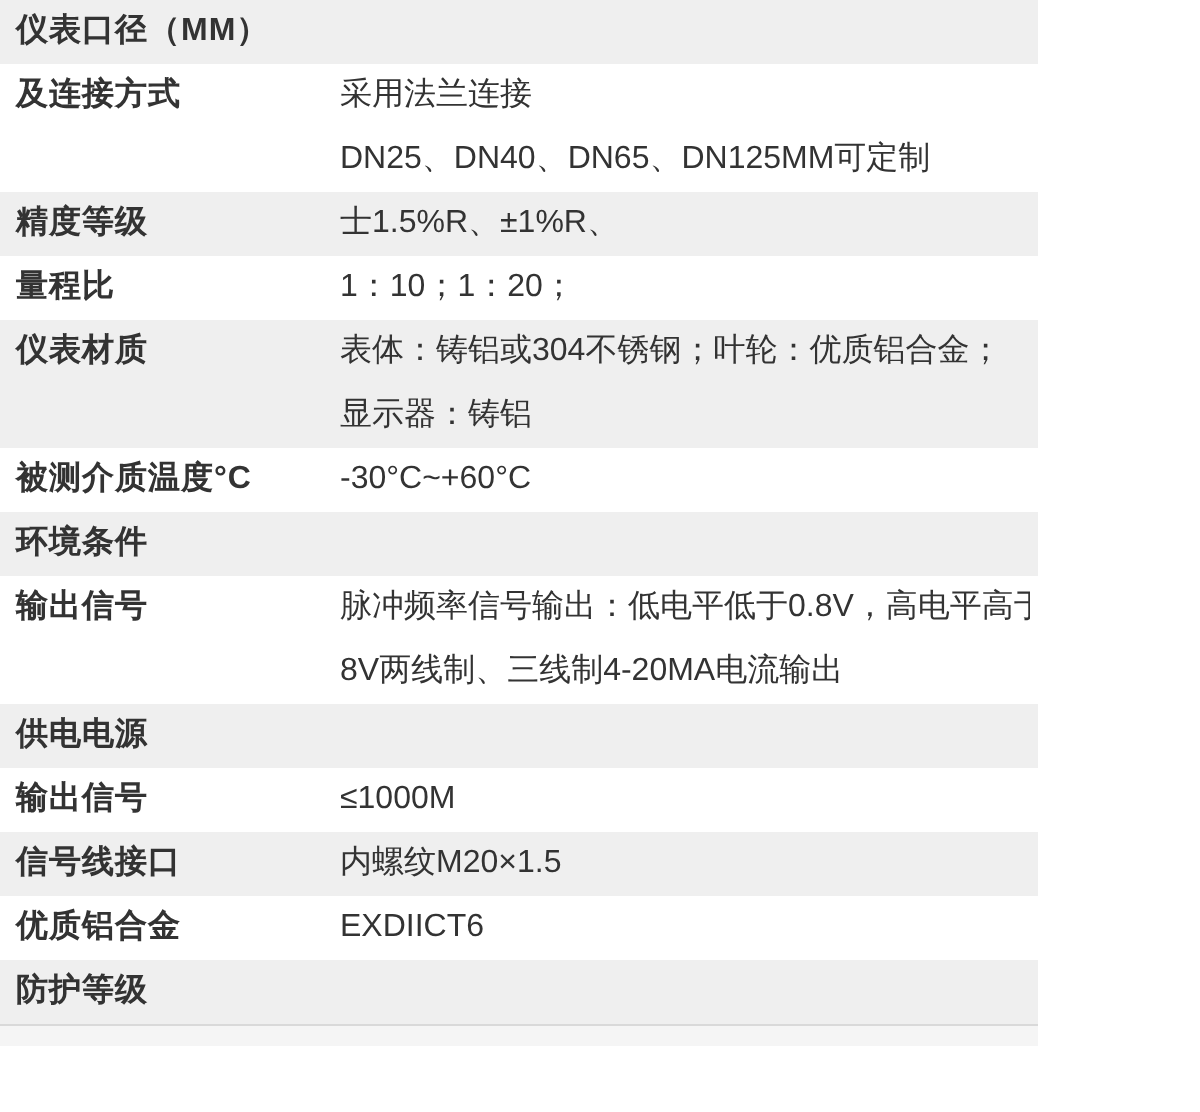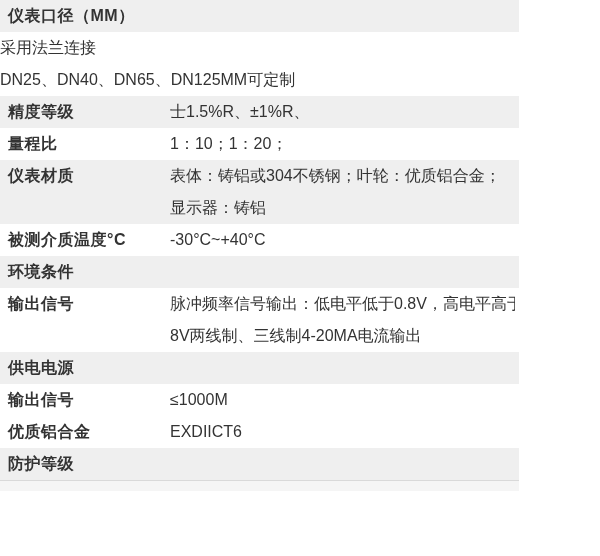--- a/index.html
+++ b/index.html
@@ -59,20 +59,21 @@
 </style>
 </head>
 <body>
 
 <div class="spec-table">
   <div id="rows-container">
       <div class="spec-row shaded">
         <div class="cell-label">仪表口径（MM）</div>
       </div>
       <div class="spec-row">
+        <div class="cell-label">及连接方式</div>
         <div class="cell-value">
           <div class="value-line">采用法兰连接</div>
           <div class="value-line">DN25、DN40、DN65、DN125MM可定制</div>
         </div>
       </div>
       <div class="spec-row shaded">
         <div class="cell-label">精度等级</div>
         <div class="cell-value">
           <div class="value-line">士1.5%R、±1%R、</div>
         </div>
@@ -86,21 +87,21 @@
       <div class="spec-row shaded">
         <div class="cell-label">仪表材质</div>
         <div class="cell-value">
           <div class="value-line">表体：铸铝或304不锈钢；叶轮：优质铝合金；</div>
           <div class="value-line">显示器：铸铝</div>
         </div>
       </div>
       <div class="spec-row">
         <div class="cell-label">被测介质温度°C</div>
         <div class="cell-value">
-          <div class="value-line">-30°C~+40°C</div>
+          <div class="value-line">-30°C~+60°C</div>
         </div>
       </div>
       <div class="spec-row shaded">
         <div class="cell-label">环境条件</div>
       </div>
       <div class="spec-row">
         <div class="cell-label">输出信号</div>
         <div class="cell-value">
           <div class="value-line">脉冲频率信号输出：低电平低于0.8V，高电平高于</div>
           <div class="value-line">8V两线制、三线制4-20MA电流输出</div>
@@ -108,20 +109,26 @@
       </div>
       <div class="spec-row shaded">
         <div class="cell-label">供电电源</div>
       </div>
       <div class="spec-row">
         <div class="cell-label">输出信号</div>
         <div class="cell-value">
           <div class="value-line">≤1000M</div>
         </div>
       </div>
+      <div class="spec-row shaded">
+        <div class="cell-label">信号线接口</div>
+        <div class="cell-value">
+          <div class="value-line">内螺纹M20×1.5</div>
+        </div>
+      </div>
       <div class="spec-row">
         <div class="cell-label">优质铝合金</div>
         <div class="cell-value">
           <div class="value-line">EXDIICT6</div>
         </div>
       </div>
       <div class="spec-row shaded">
         <div class="cell-label">防护等级</div>
       </div>
     </div>

